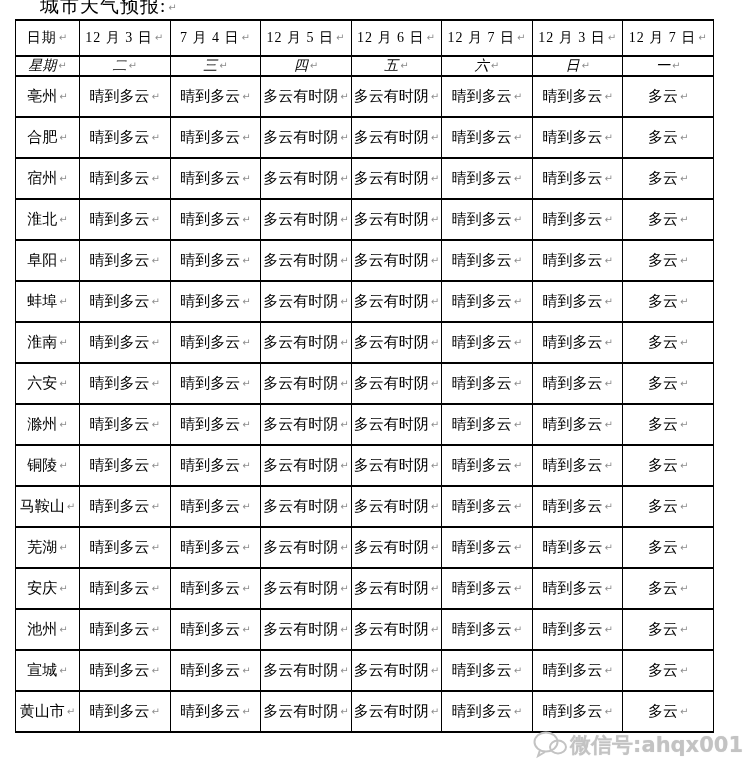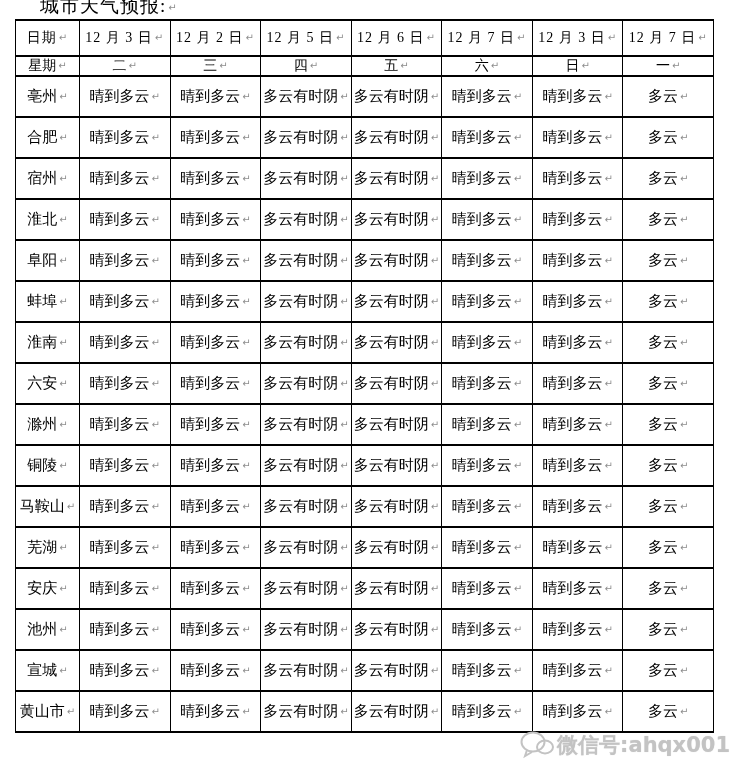--- a/index.html
+++ b/index.html
@@ -36,33 +36,33 @@
     vertical-align: middle;
     padding: 0;
     font-weight: normal;
     font-size: 15px;
     overflow: hidden;
     white-space: nowrap;
   }
   col.city-col { width: 64px; }
   tr.date-row  { height: 36px; }
   tr.date-row td { font-size: 14px; letter-spacing: 1px; }
-  tr.week-row  { height: 20px; }
+  tr.week-row  { height: 20px; font-style: italic; }
   tr.week-row td { font-size: 14px; }
   tbody tr.city-row { height: 41px; }
   .mark {
     color: #8e8e8e;
     font-size: 10px;
     margin-left: 2px;
     font-family: "DejaVu Sans", sans-serif;
     vertical-align: 1px;
   }
   .watermark {
     position: absolute;
-    right: 18px;
+    right: 5px;
     bottom: 12px;
     display: flex;
     align-items: center;
     gap: 3px;
     color: #c3c3c3;
     font-size: 21px;
     font-weight: bold;
     font-family: "DejaVu Sans", sans-serif;
     white-space: nowrap;
     pointer-events: none;
@@ -85,21 +85,21 @@
       <col>
       <col>
       <col>
       <col>
       <col>
   </colgroup>
   <thead>
     <tr class="date-row">
       <td><span>日期</span><span class="mark">↵</span></td>
       <td><span>12 月 3 日</span><span class="mark">↵</span></td>
-      <td><span>12 月 2 日</span><span class="mark">↵</span></td>
+      <td><span>7 月 4 日</span><span class="mark">↵</span></td>
       <td><span>12 月 5 日</span><span class="mark">↵</span></td>
       <td><span>12 月 6 日</span><span class="mark">↵</span></td>
       <td><span>12 月 7 日</span><span class="mark">↵</span></td>
       <td><span>12 月 3 日</span><span class="mark">↵</span></td>
       <td><span>12 月 7 日</span><span class="mark">↵</span></td>
     </tr>
     <tr class="week-row">
       <td><span>星期</span><span class="mark">↵</span></td>
       <td><span>二</span><span class="mark">↵</span></td>
       <td><span>三</span><span class="mark">↵</span></td>

